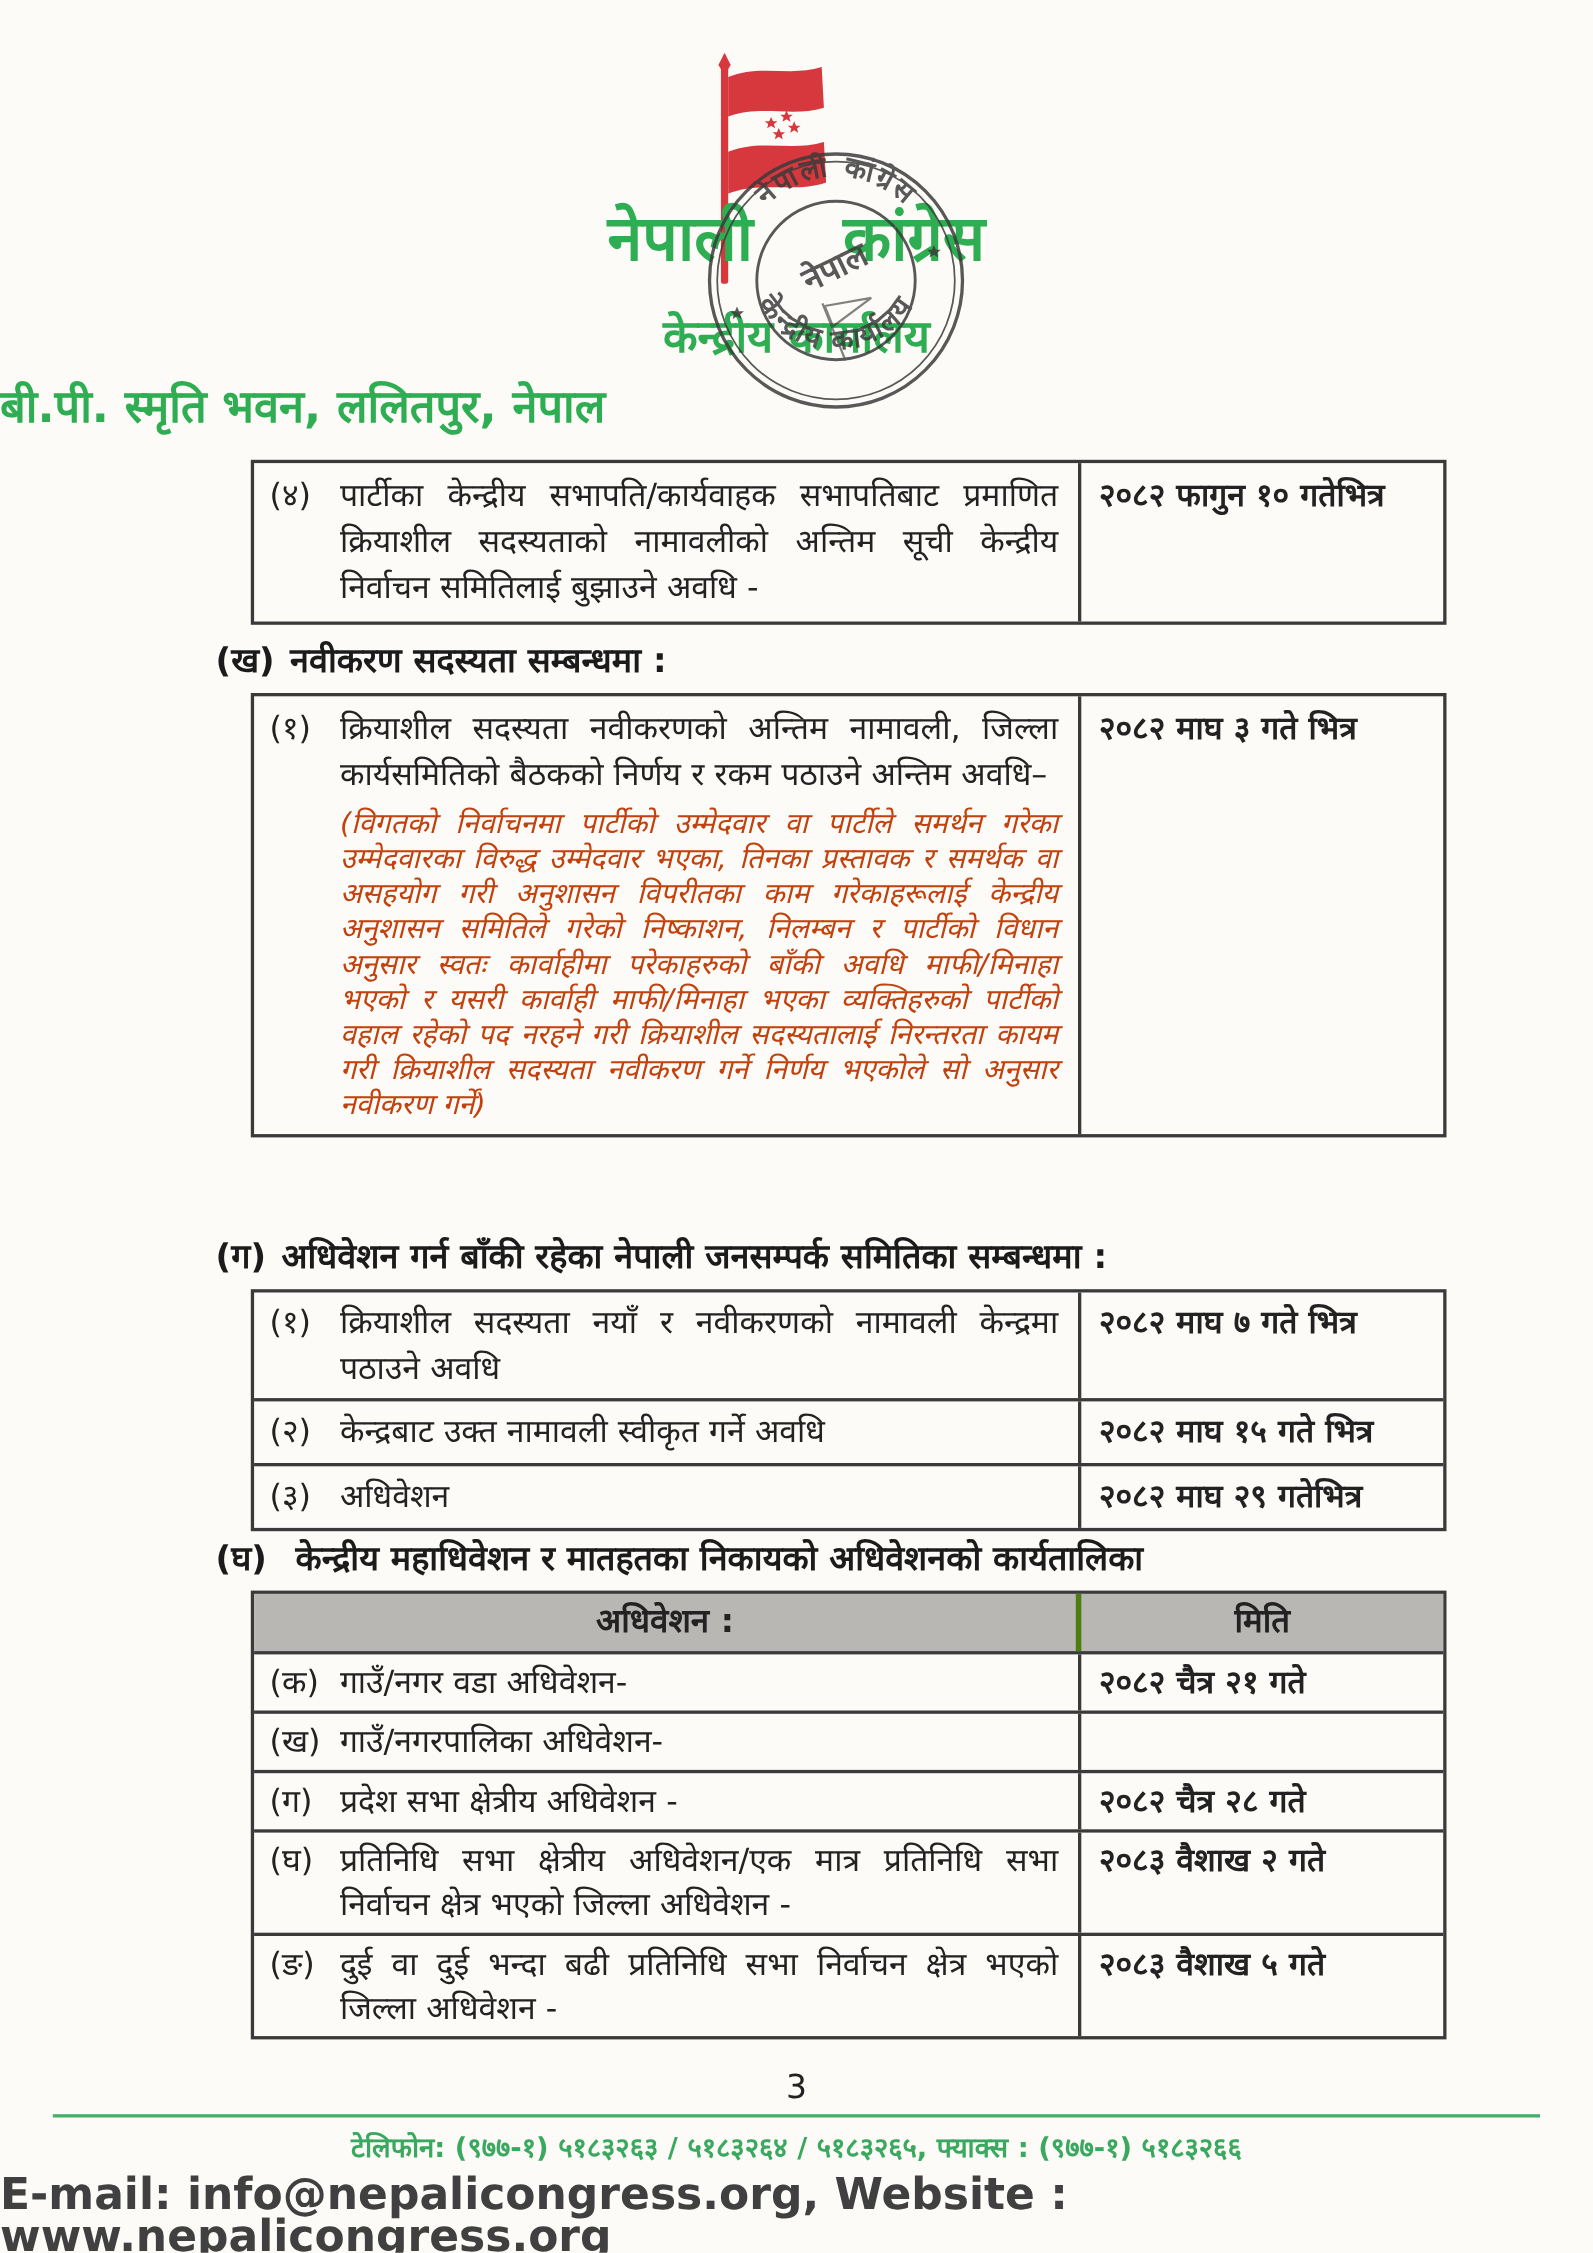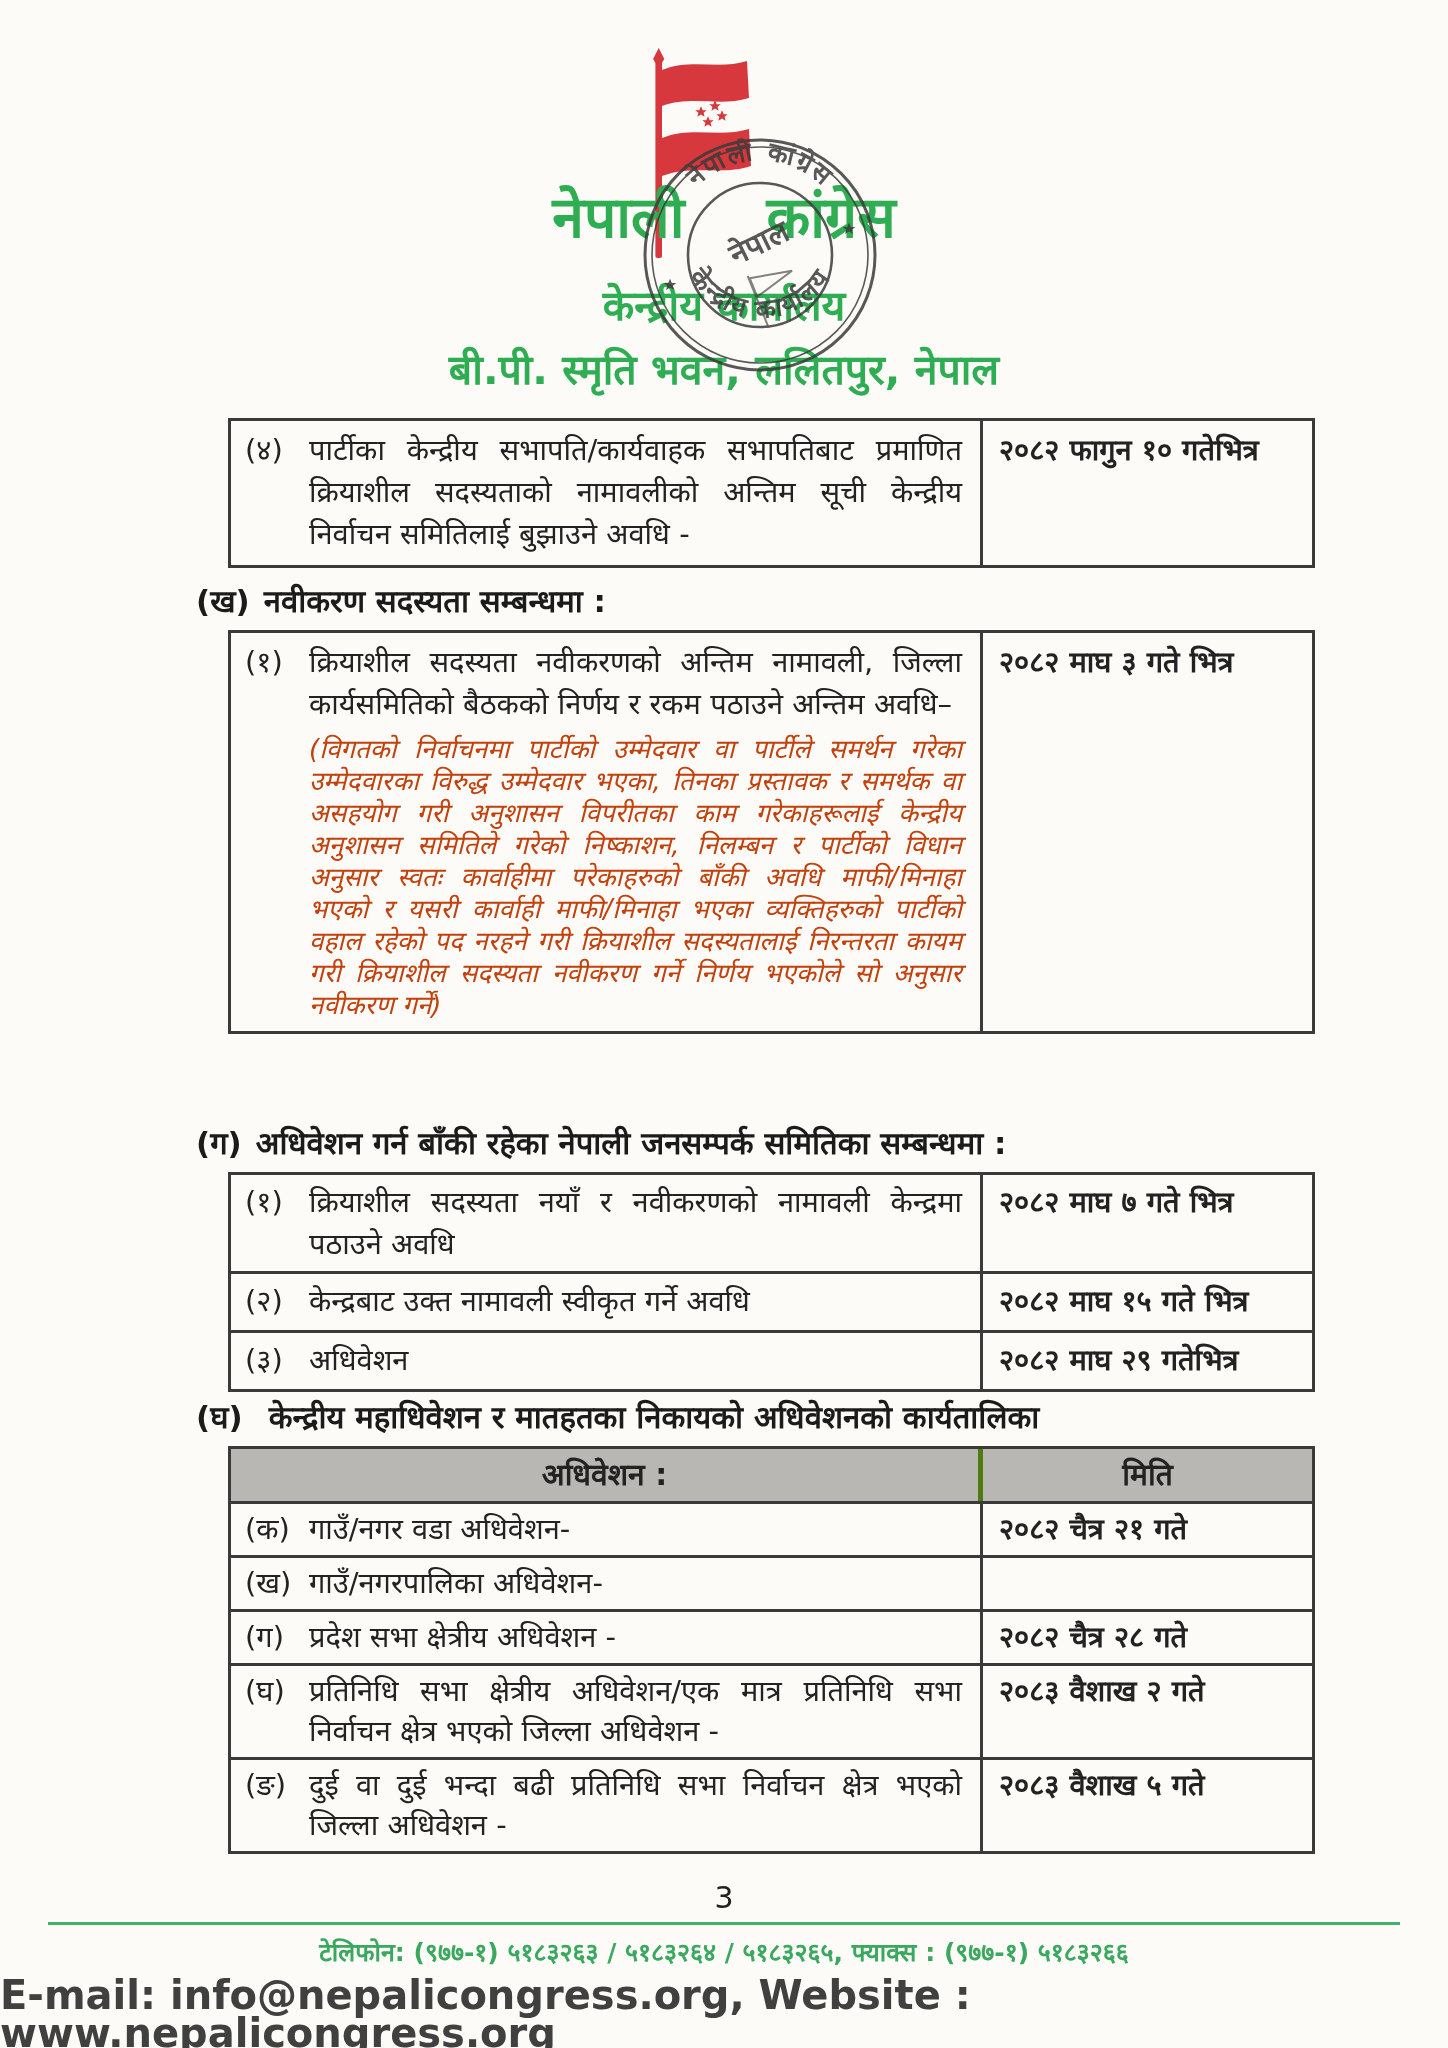--- a/index.html
+++ b/index.html
@@ -14,21 +14,21 @@
   .title-row{
     position:absolute;top:184px;left:0;width:100%;z-index:2;
     display:flex;justify-content:center;gap:82px;
     color:#2fad52;font-size:57px;font-weight:700;line-height:66px;
   }
   .office{
     position:absolute;top:281px;left:0;width:100%;z-index:2;text-align:center;
     color:#2fad52;font-size:41px;font-weight:700;line-height:50px;
   }
   .address{
-    position:absolute;top:344px;left:0;width:100%;z-index:2;text-align:center;
+    position:absolute;top:344px;left:0;width:100%;z-index:2;
     color:#2fad52;font-size:41px;font-weight:700;line-height:52px;
   }
   .stamp-svg{position:absolute;left:638px;top:133px;z-index:3;opacity:.84;}
   .stamp-txt{font-size:26px;font-weight:600;fill:#3a3a3a;letter-spacing:2px;}
   .stamp-center{font-size:30px;font-weight:600;fill:#3a3a3a;}
   
   .sec-head{
     position:absolute;left:196px;display:flex;gap:14px;
     font-size:31px;font-weight:700;color:#1b1b1b;line-height:46px;white-space:nowrap;
   }

